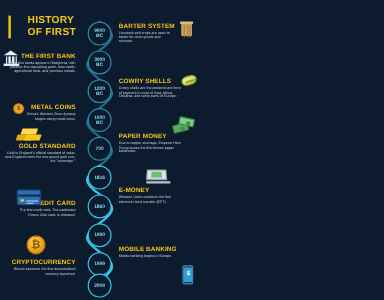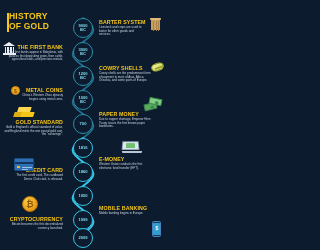--- a/index.html
+++ b/index.html
@@ -9,21 +9,21 @@
     font-family:"Liberation Sans", sans-serif;
     position:relative;
     overflow:hidden;
     color:#ffffff;
   }
   .page { position:absolute; inset:0; }
 
   
   .header { position:absolute; left:7px; top:12px; width:60px; }
   .title-bar { position:absolute; left:0; top:1px; width:2px; height:19px; background:#f5c518; }
-  .title { padding-left:2px; }
+  .title { padding-left:16px; }
   .title-line {
     font-size:8.5px; font-weight:bold; color:#f5c518;
     letter-spacing:0.2px; line-height:9.5px; white-space:nowrap;
   }
 
   
   .spine { position:absolute; left:63px; top:14px; width:40px; height:232px; }
   .spine svg { display:block; }
 
   .node {
@@ -140,21 +140,21 @@
 </style>
 </head>
 <body>
 
 <div class="page">
 
   <div class="header">
     <div class="title-bar"></div>
     <div class="title">
       <div class="title-line">HISTORY</div>
-      <div class="title-line">OF GOLD</div>
+      <div class="title-line">OF FIRST</div>
     </div>
   </div>
 
   <div class="spine">
     <svg width="40" height="232" viewBox="0 0 40 232" fill="none">
       <path d="M20 4 C 34 14, 34 18, 20 28 C 6 38, 6 42, 20 52
                C 34 62, 34 66, 20 76 C 6 86, 6 90, 20 100
                C 34 110, 34 114, 20 124 C 6 134, 6 138, 20 148
                C 34 158, 34 162, 20 172 C 6 182, 6 186, 20 196
                C 34 206, 34 210, 20 220" stroke="#2b8fae" stroke-width="1.6" stroke-linecap="round" opacity="0.75"></path>

